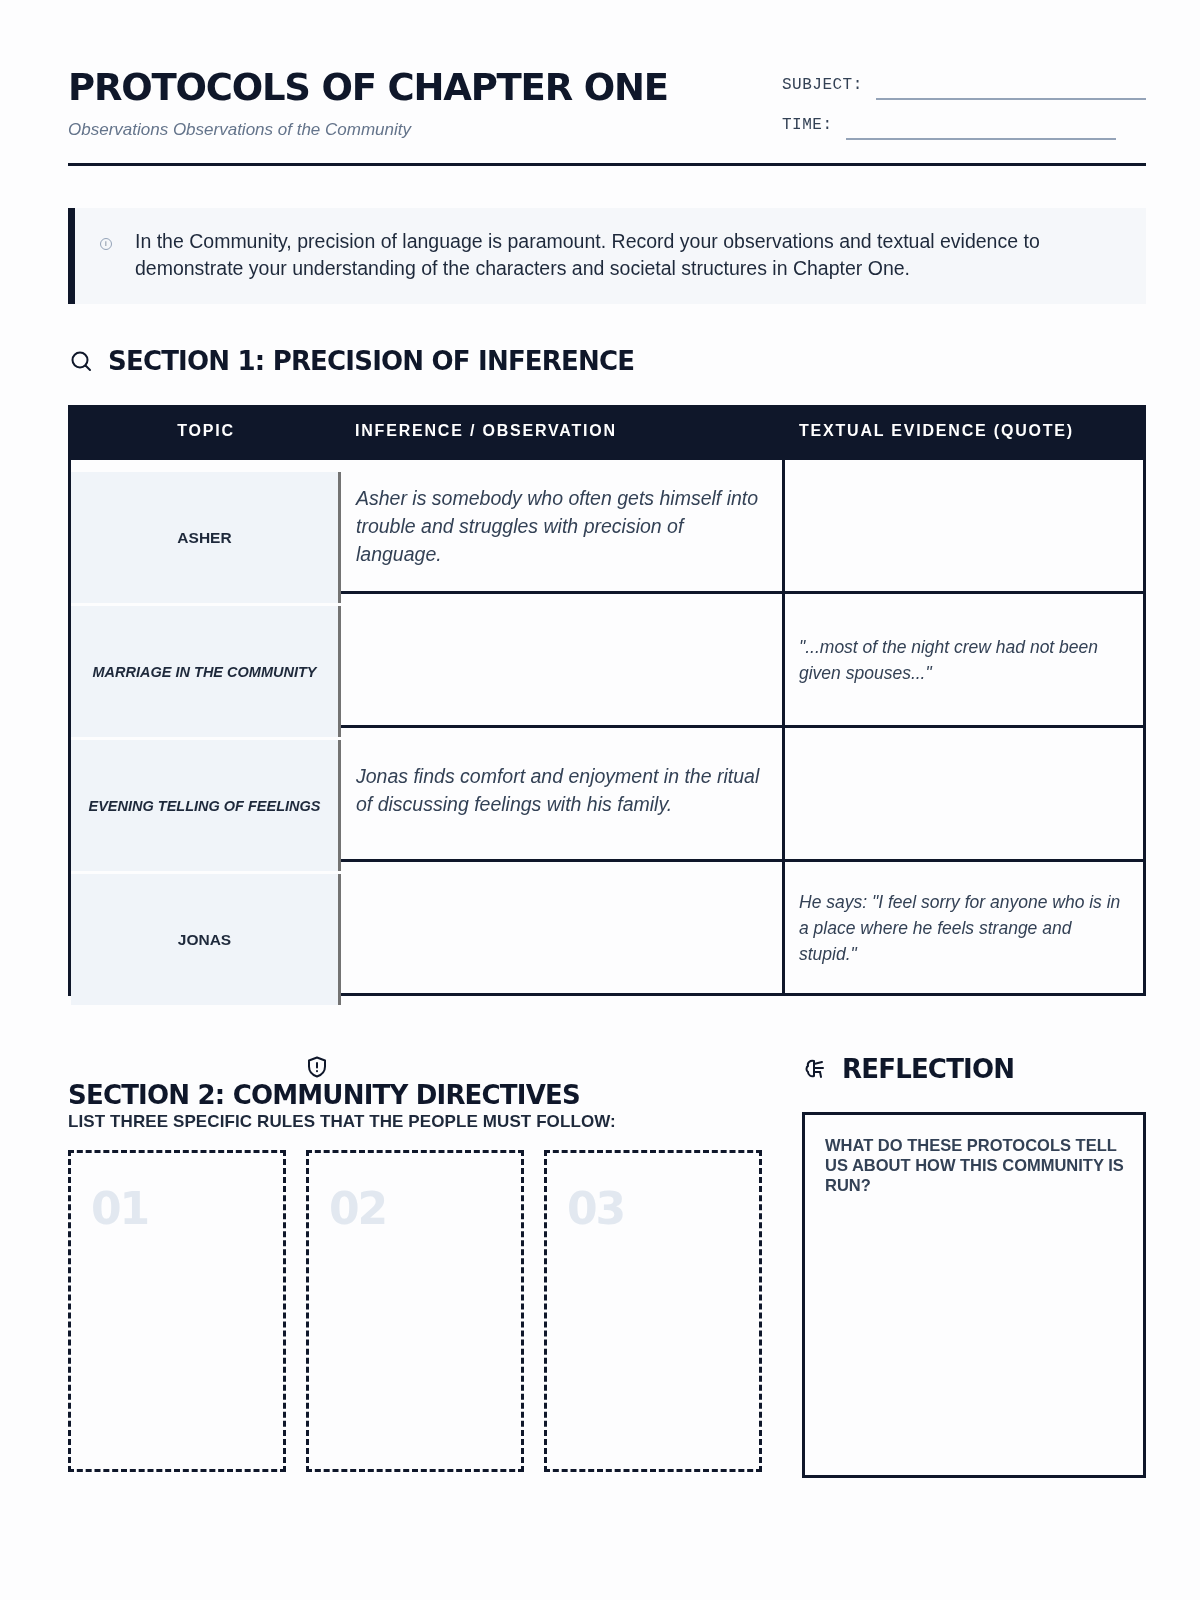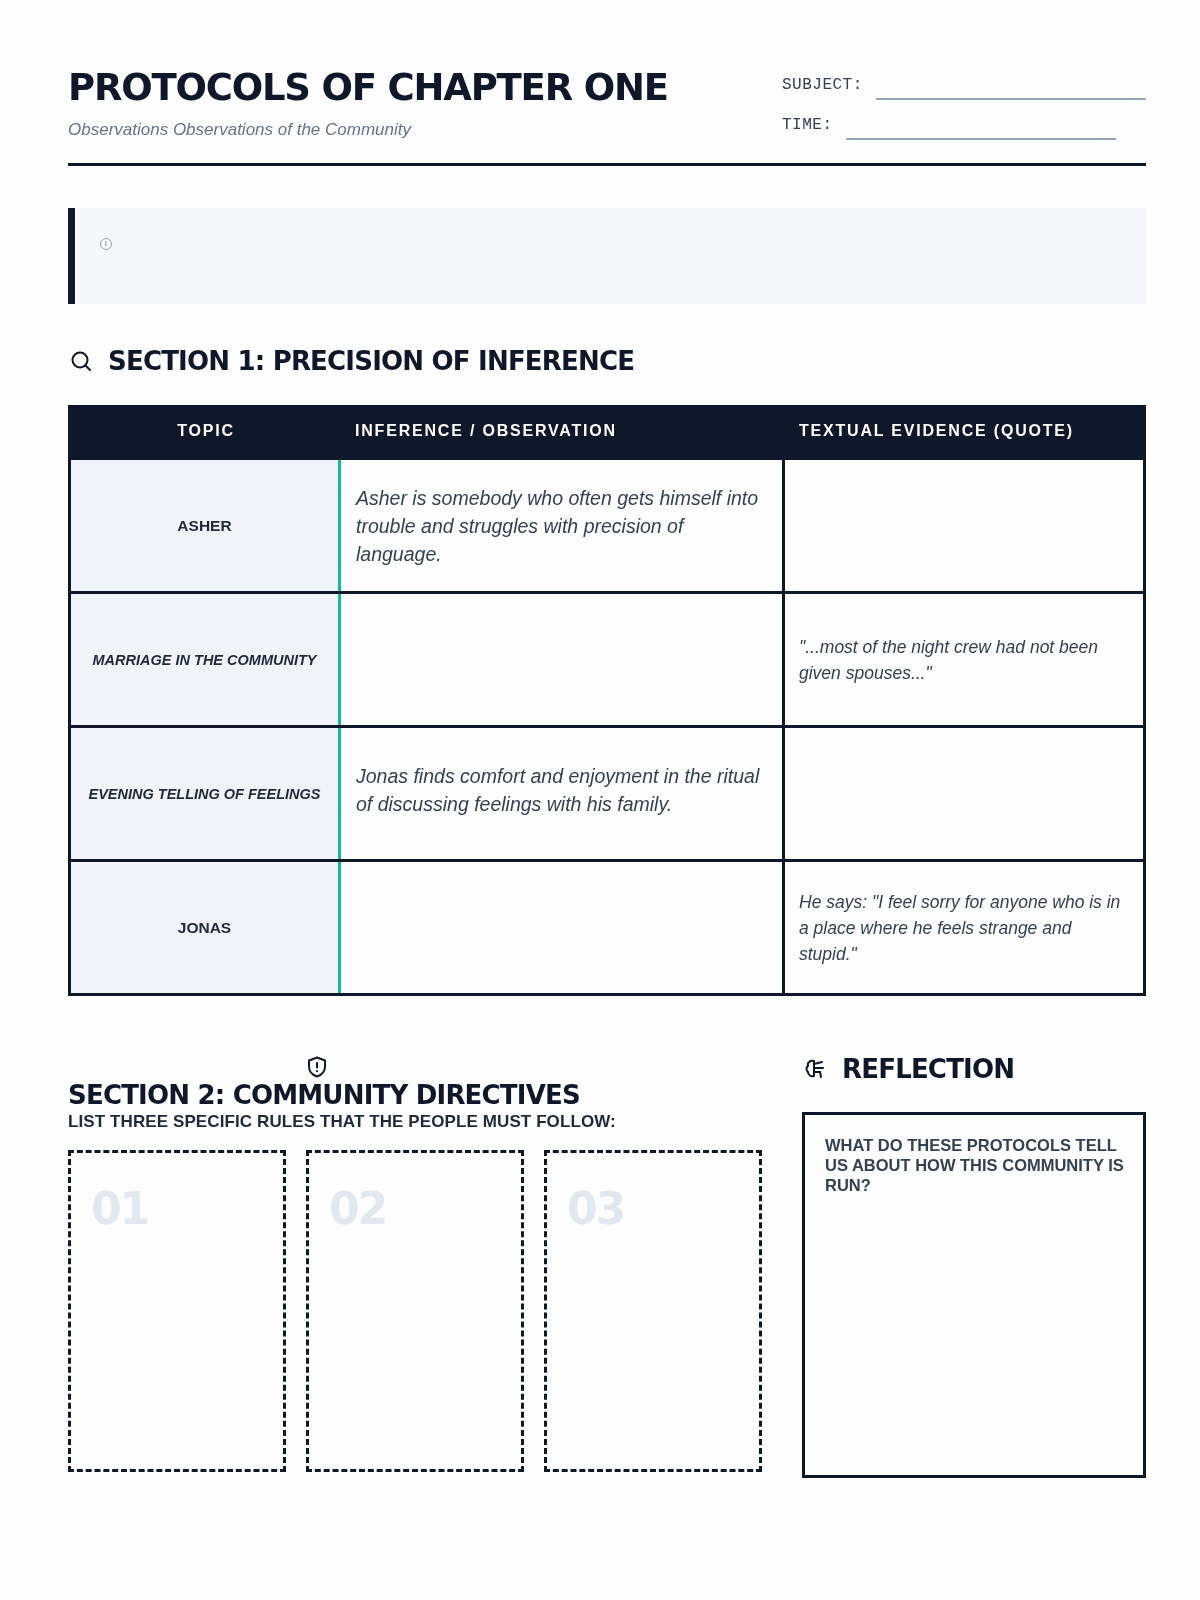--- a/index.html
+++ b/index.html
@@ -32,21 +32,21 @@
   
   .table { position: absolute; top: 405px; left: 0; width: 1078px; border: 3px solid #0f172a; border-top: none; }
   .thead { display: flex; height: 52px; background: #0f172a; }
   .th { color: #fff; font-weight: bold; font-size: 16px; letter-spacing: 1.8px; display: flex; align-items: center; }
   .th.c1 { width: 270px; justify-content: center; }
   .th.c2 { width: 444px; padding-left: 14px; }
   .th.c3 { flex: 1; padding-left: 14px; }
   .tr { display: flex; height: 134px; border-top: 3px solid #0f172a; }
   .tr:first-of-type { border-top: none; }
   .td { height: 100%; }
-  .td.c1 { width: 270px; background: #f0f4f9; border-right: 3px solid #14b8a6; display: flex; align-items: center; justify-content: center; text-align: center; font-weight: bold; font-size: 15.5px; color: #1e293b; padding: 16px 12px; line-height: 22px; }
+  .td.c1 { width: 270px; background: #f0f4f9; border-right: 3px solid #737373; display: flex; align-items: center; justify-content: center; text-align: center; font-weight: bold; font-size: 15.5px; color: #1e293b; padding: 16px 12px; line-height: 22px; margin-top: 12px; }
   .td.c1.small { font-size: 14.5px; font-style: italic; }
   .td.c2 { width: 444px; border-right: 3px solid #0f172a; padding: 24px 14px 0 15px; font-style: italic; font-size: 19.5px; line-height: 28px; color: #334155; }
   .td.c3 { flex: 1; padding: 0 14px; display: flex; align-items: center; font-style: italic; font-size: 17.5px; line-height: 26px; color: #334155; }
 
   
   .sec2 { top: 1054px; left: 0; flex-direction: column; }
   .sec2-label { position: absolute; top: 1112px; left: 0; font-weight: bold; font-size: 17px; color: #1e293b; letter-spacing: 0.1px; }
   .rule-box { position: absolute; top: 1150px; width: 218px; height: 322px; border: 3px dashed #0f172a; background: #fdfdfe; }
   .rule-num { position: absolute; left: 20px; top: 30px; font-family: "DejaVu Sans", sans-serif; font-weight: bold; font-size: 44px; color: #e2e8f0; letter-spacing: -2px; }
   .box1 { left: 0; } .box2 { left: 238px; } .box3 { left: 476px; }
@@ -71,20 +71,21 @@
       </div>
       <div class="meta-row time">
         <span class="meta-label">TIME:</span>
         <span class="meta-line"></span>
       </div>
     </div>
   </div>
 
   <div class="note">
     <span class="note-icon">i</span>
+    <div class="note-text">In the Community, precision of language is paramount. Record your observations and textual evidence to demonstrate your understanding of the characters and societal structures in Chapter One.</div>
   </div>
 
   <div class="section-head sec1">
     <span class="h-icon">
       <svg width="24" height="24" viewBox="0 0 24 24" fill="none" stroke="#0f172a" stroke-width="2" stroke-linecap="round">
           <circle cx="11" cy="11" r="7.5"></circle>
           <line x1="16.5" y1="16.5" x2="21" y2="21"></line>
         </svg>
     </span>
     <span class="h-text">SECTION 1: PRECISION OF INFERENCE</span>

